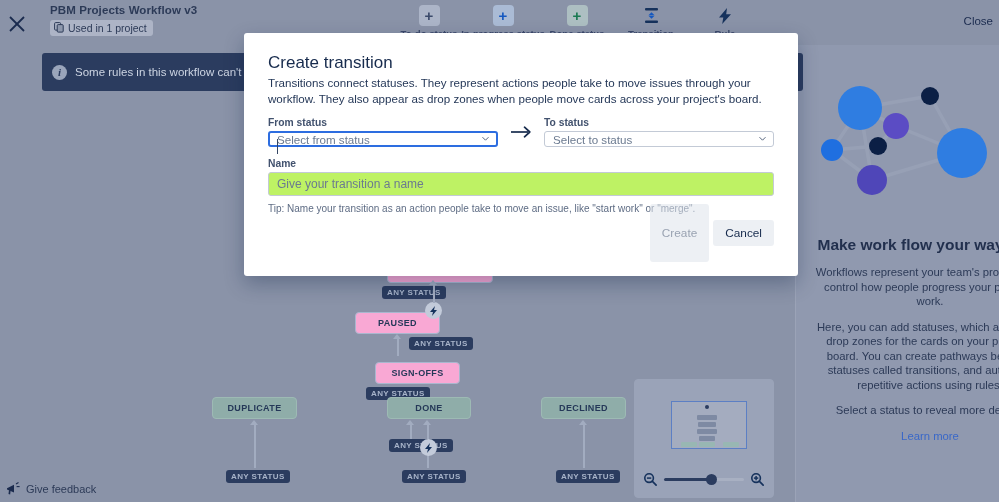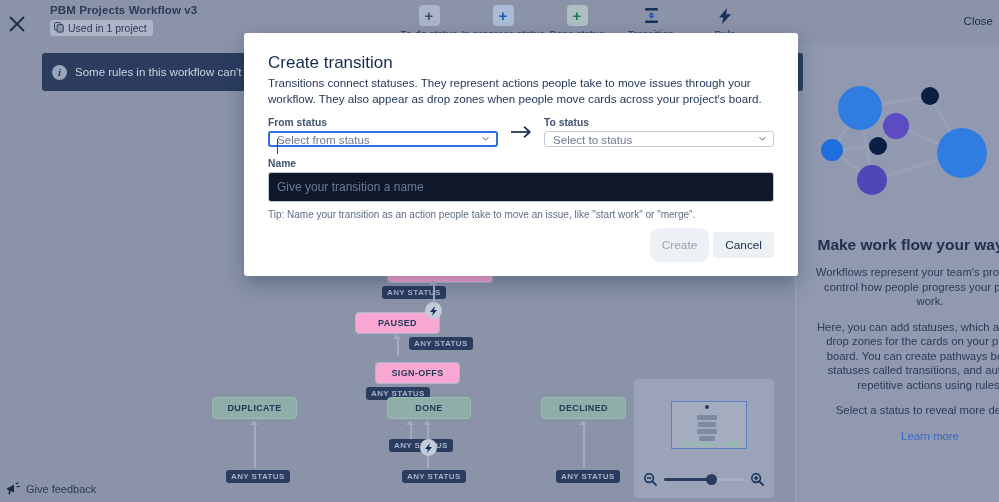--- a/index.html
+++ b/index.html
@@ -207,34 +207,34 @@
   .caretcursor {
     position: absolute; left: 7px; top: 6px; width: 1px; height: 15px;
     background: #344563;
   }
   .arrowmid {
     width: 46px; display: flex; align-items: center; justify-content: center;
     height: 28px; flex: 0 0 auto;
   }
   .namewrap { margin-top: 11px; }
   .txtinput {
-    height: 30px; border: 1px solid #c3cad6; border-radius: 3px;
-    background: #0f172a; display: flex; align-items: center; padding: 0 8px;
+    height: 24px; border: 1px solid #c3cad6; border-radius: 3px;
+    background: #bef264; display: flex; align-items: center; padding: 0 8px;
     cursor: text;
   }
   .txtinput .ph { font-size: 12px; color: #6b7a90; }
   .tip { font-size: 10px; color: #5e6c84; margin-top: 7px; }
   .m-actions {
     position: absolute; right: 24px; bottom: 14px;
     display: flex; align-items: center; gap: 4px;
   }
   .btn-create {
     background: rgba(222,227,235,.55); color: #9aa3b2;
-    border: none; border-radius: 9px; font-size: 11.8px;
-    padding: 10px 12px; font-family: inherit; cursor: default;
+    border: none; border-radius: 3px; font-size: 11.8px;
+    padding: 22px 12px; font-family: inherit; cursor: default;
   }
   .btn-cancel {
     background: rgba(222,227,235,.55); color: #172b4d;
     border: none; border-radius: 3px; font-size: 11.8px;
     padding: 6px 12px; font-family: inherit; cursor: pointer;
   }
 </style>
 </head>
 <body>
 

